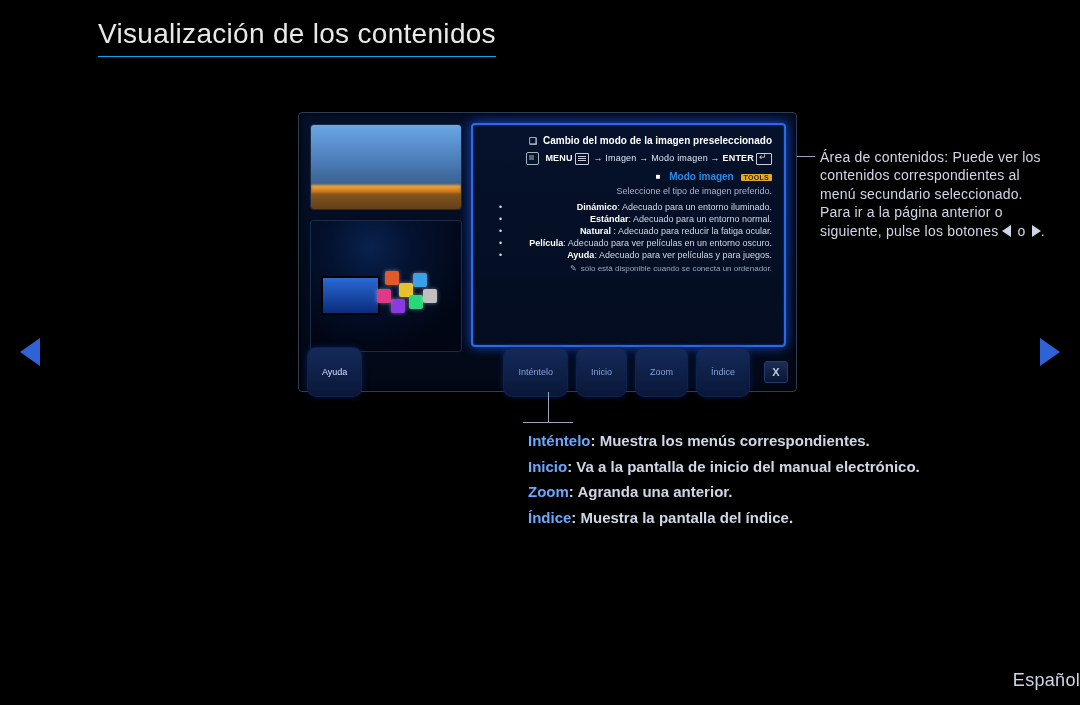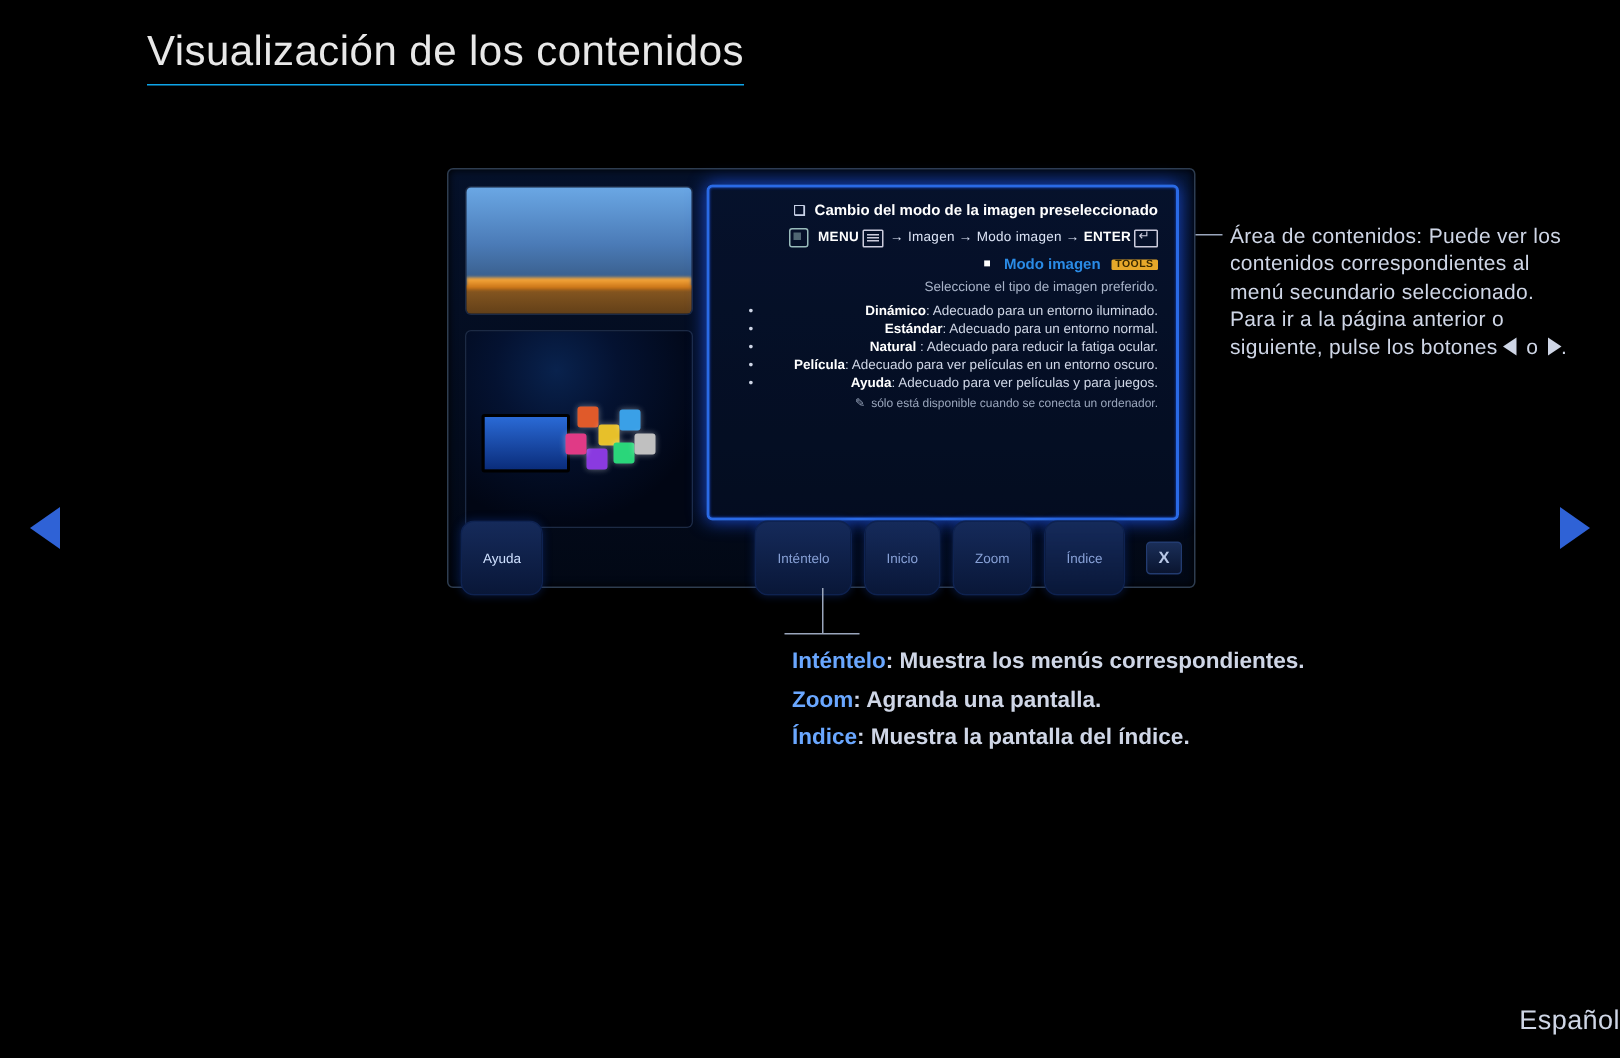--- a/index.html
+++ b/index.html
@@ -265,17 +265,18 @@
 <div class="right-text">
   <span>Área de contenidos:</span>
   <span>Puede ver los contenidos correspondientes al menú secundario seleccionado. Para ir a la página anterior o siguiente, pulse los botones</span>
   <span class="tri-l"></span>
   <span>o</span>
   <span class="tri-r"></span><span>.</span>
 </div>
 
 <div class="bottom-text">
   <div><span class="kw">Inténtelo</span><span>: Muestra los menús correspondientes.</span></div>
-  <div><span class="kw">Zoom</span><span>: Agranda una pantalla.</span></div>
+  <div><span class="kw">Inicio</span><span>: Va a la pantalla de inicio del manual electrónico.</span></div>
+  <div><span class="kw">Zoom</span><span>: Agranda una anterior.</span></div>
   <div><span class="kw">Índice</span><span>: Muestra la pantalla del índice.</span></div>
 </div>
 
 <div class="lang">Español</div>
 
 </body></html>

